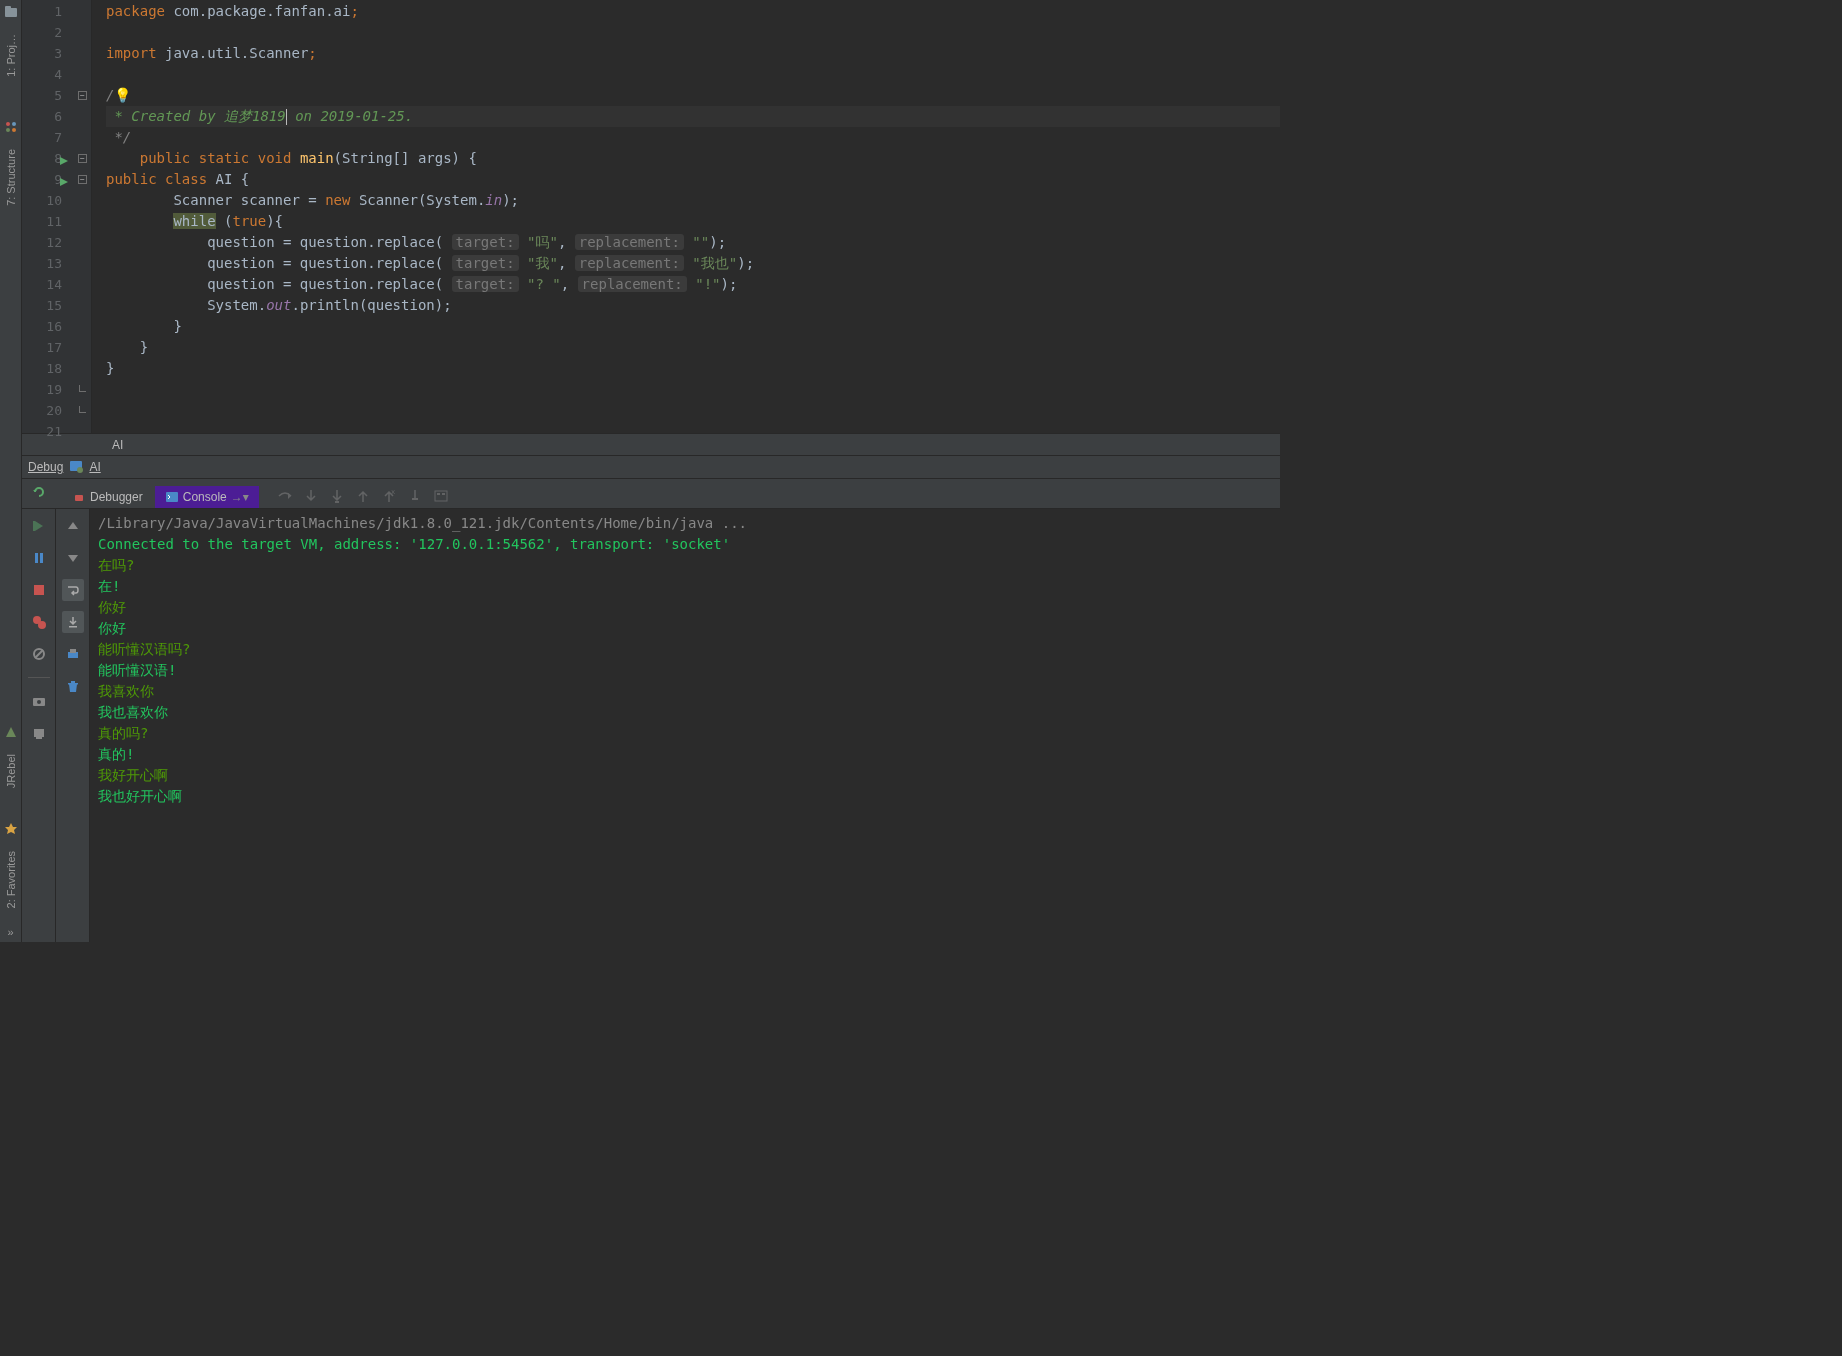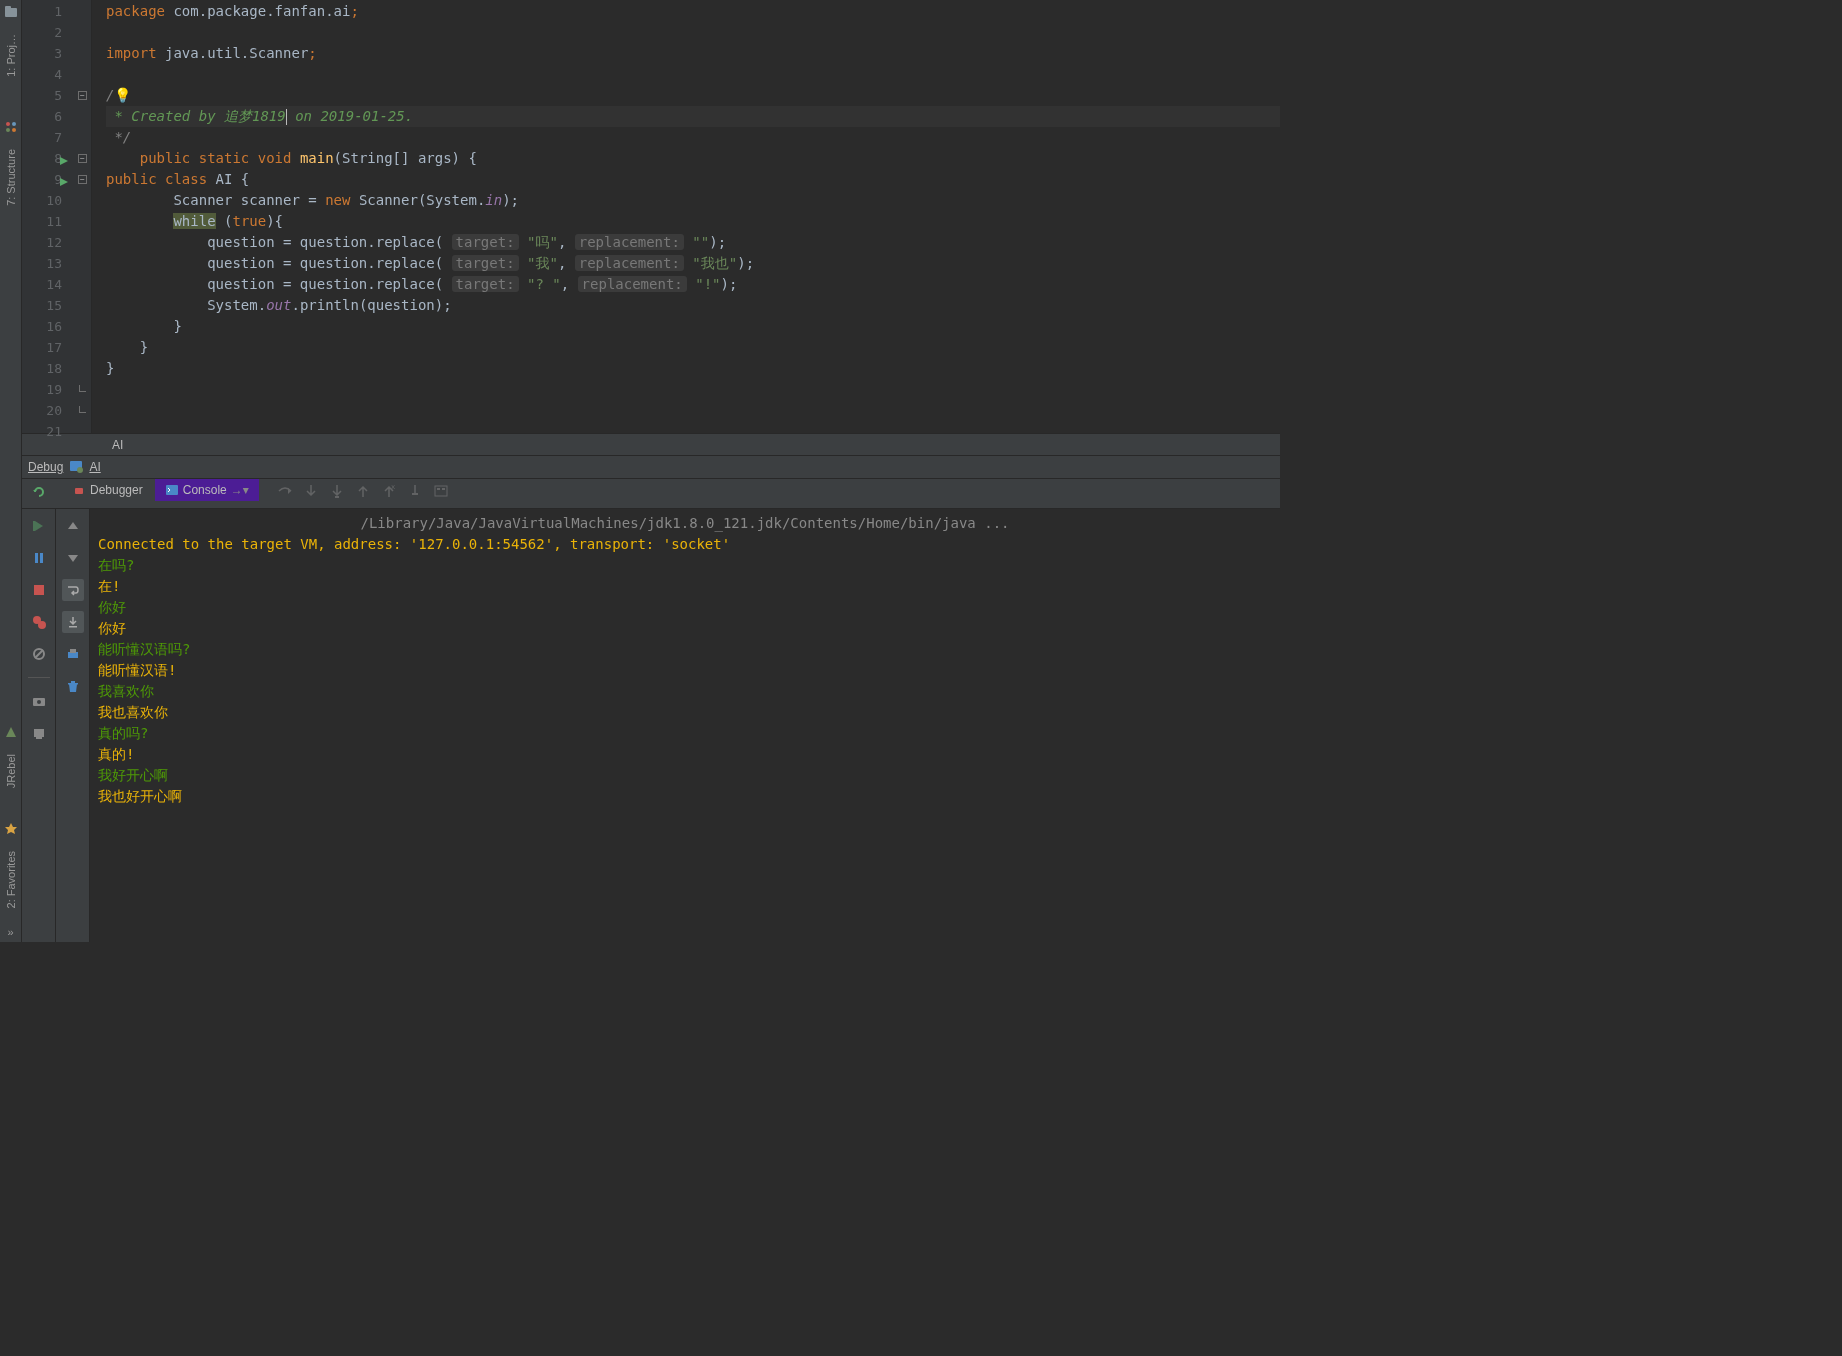--- a/index.html
+++ b/index.html
@@ -141,21 +141,21 @@
   font-family: "Segoe UI", sans-serif;
   color: #bbb;
   gap: 6px;
   text-decoration: underline;
 }
 .debug-toolbar {
   height: 30px;
   background: #3c3f41;
   border-bottom: 1px solid #282828;
   display: flex;
-  align-items: flex-start;
+  align-items: flex-end;
   padding-left: 40px;
   gap: 2px;
 }
 .tab {
   padding: 4px 10px;
   font-size: 12px;
   font-family: "Segoe UI", sans-serif;
   color: #bbb;
   cursor: pointer;
   display: flex;
@@ -209,22 +209,22 @@
   cursor: pointer;
 }
 .console-out {
   flex: 1;
   padding: 4px 8px;
   font-size: 14px;
   line-height: 21px;
   white-space: pre;
   overflow: hidden;
 }
-.out-gray { color: #888; text-align: center; }
-.out-white { color: #eab308; }
+.out-gray { color: #888; }
+.out-white { color: #22c55e; }
 .out-green { color: #4e9a06; }
 .sep { width: 22px; height:1px; background:#555; margin: 2px 0;}
 </style>
 </head>
 <body>
 
 <div class="left-toolbar">
   <div class="tool-icon">
       <svg width="14" height="14">
         <rect x="1" y="3" width="12" height="9" fill="#87939a" rx="1"></rect>

